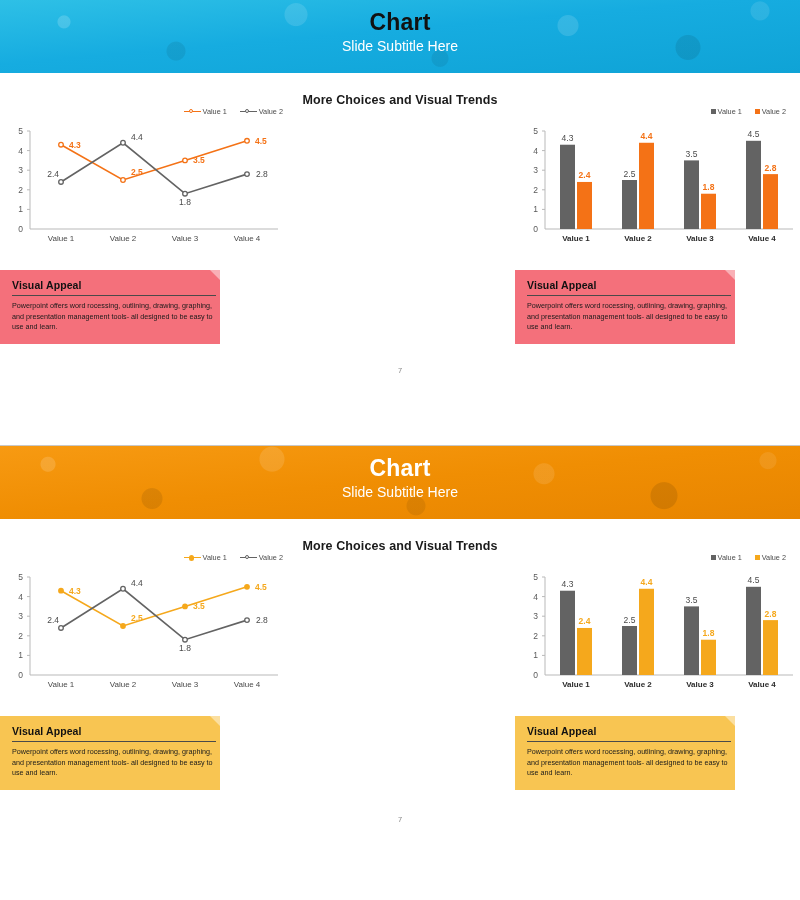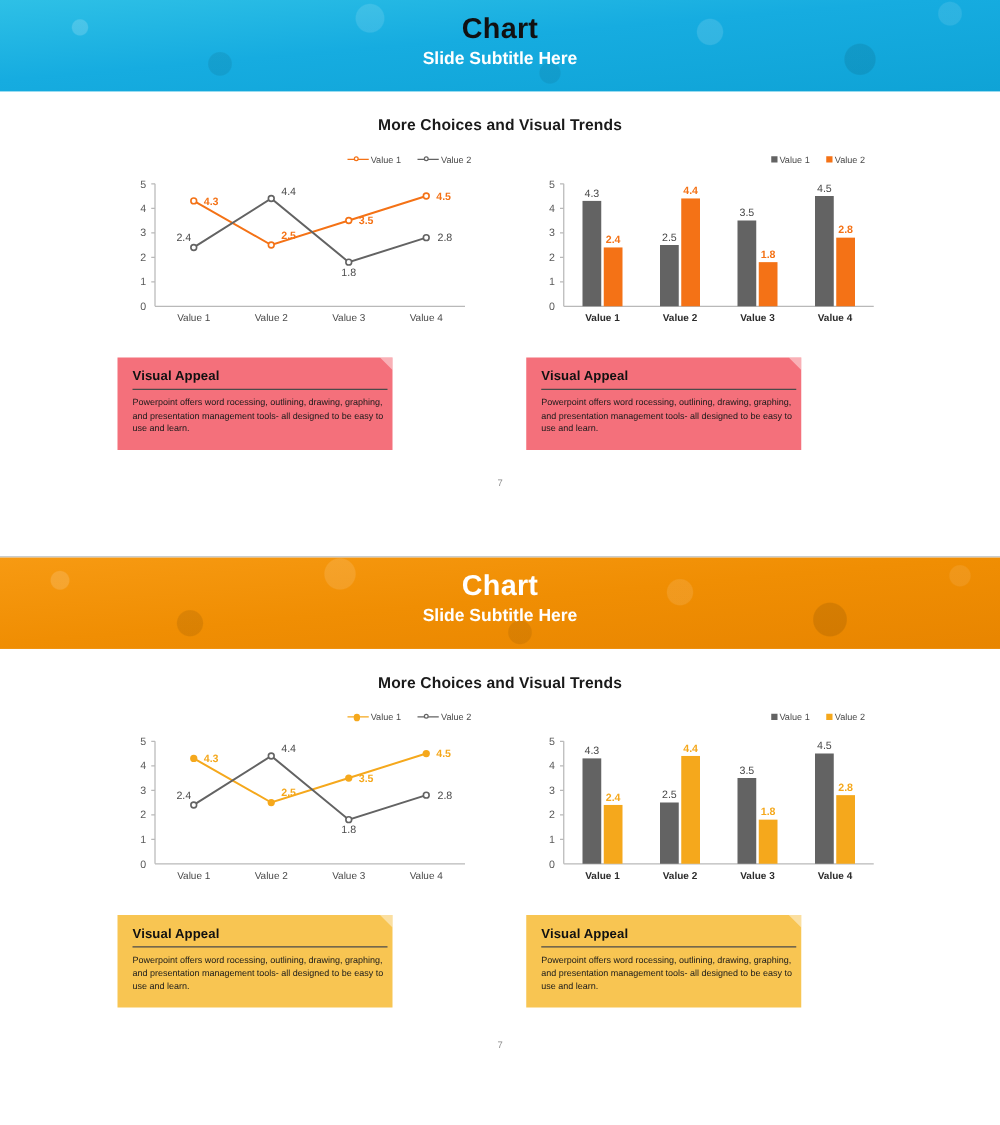--- a/index.html
+++ b/index.html
@@ -71,21 +71,21 @@
   }
   .slide-title {
     font-size: 23px;
     font-weight: bold;
     letter-spacing: .2px;
     line-height: 26px;
     margin: 0;
   }
   .slide-subtitle {
     font-size: 14px;
-    font-weight: bold;
+    font-weight: normal;
     line-height: 20px;
     margin: 1px 0 0 0;
   }
   .title-dark   { color: #111111; }
   .subtitle-dark{ color: #ffffff; }
   .title-light   { color: #ffffff; }
   .subtitle-light{ color: #ffffff; }
 
   
   .section-heading {
@@ -93,23 +93,22 @@
     font-size: 12.5px;
     font-weight: bold;
     color: #1a1a1a;
     margin-top: 20px;
     letter-spacing: .1px;
   }
 
   
   .content {
     display: flex;
-    justify-content: center;
+    justify-content: space-between;
     gap: 42px;
-    margin-top: 16px;
   }
   .col { width: 285px; }
 
   
   .chart-box {
     position: relative;
     width: 285px;
     height: 145px;
   }
   .legend {

